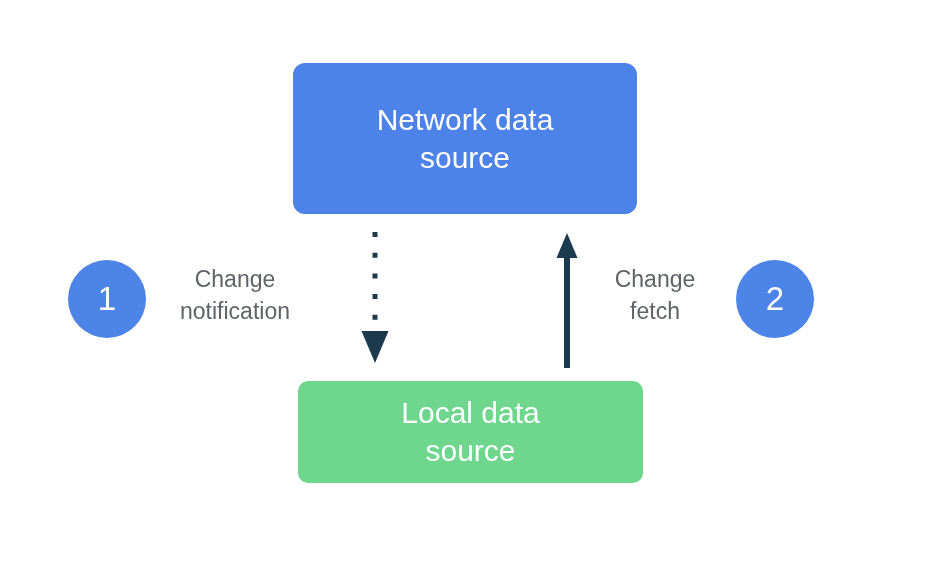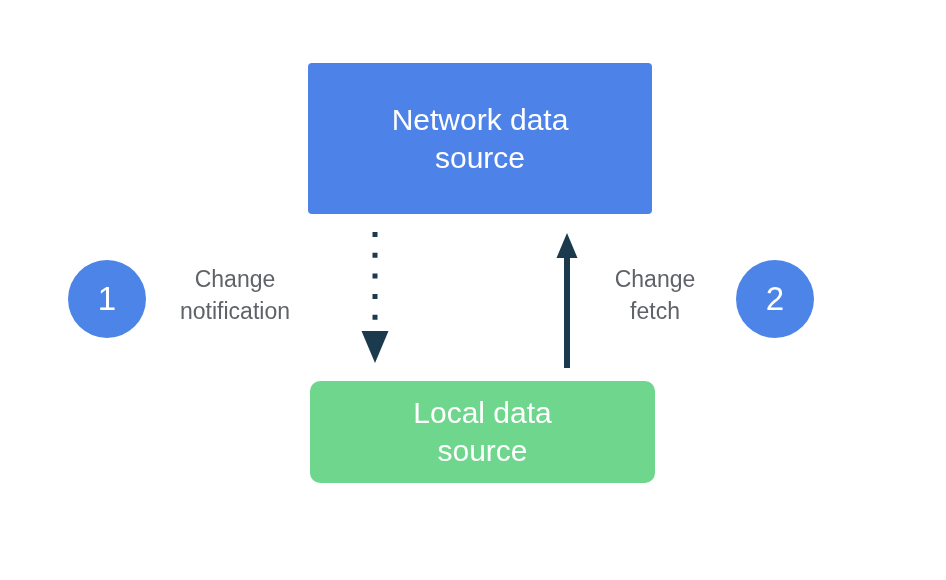--- a/index.html
+++ b/index.html
@@ -27,27 +27,27 @@
     align-items:center;
     justify-content:center;
     color:var(--box-text);
     font-size:30px;
     line-height:38px;
     text-align:center;
     white-space:pre-line;
     font-weight:400;
   }
   .node.network {
-    left:308px; top:63px;
+    left:293px; top:63px;
     width:344px; height:151px;
-    border-radius:4px;
+    border-radius:12px;
     background:var(--box-blue);
   }
   .node.local {
-    left:310px; top:381px;
+    left:298px; top:381px;
     width:345px; height:102px;
     border-radius:10px;
     background:var(--box-green);
   }
   .badge {
     position:absolute;
     width:78px; height:78px;
     border-radius:50%;
     background:var(--circle-blue);
     color:var(--box-text);

